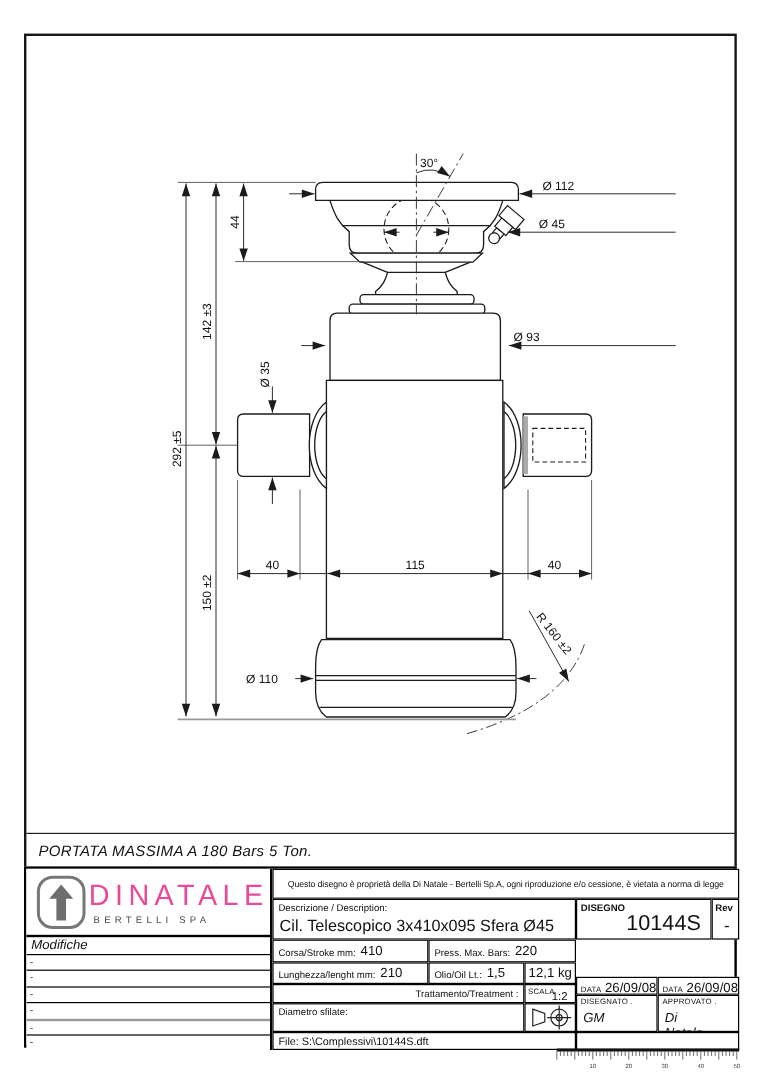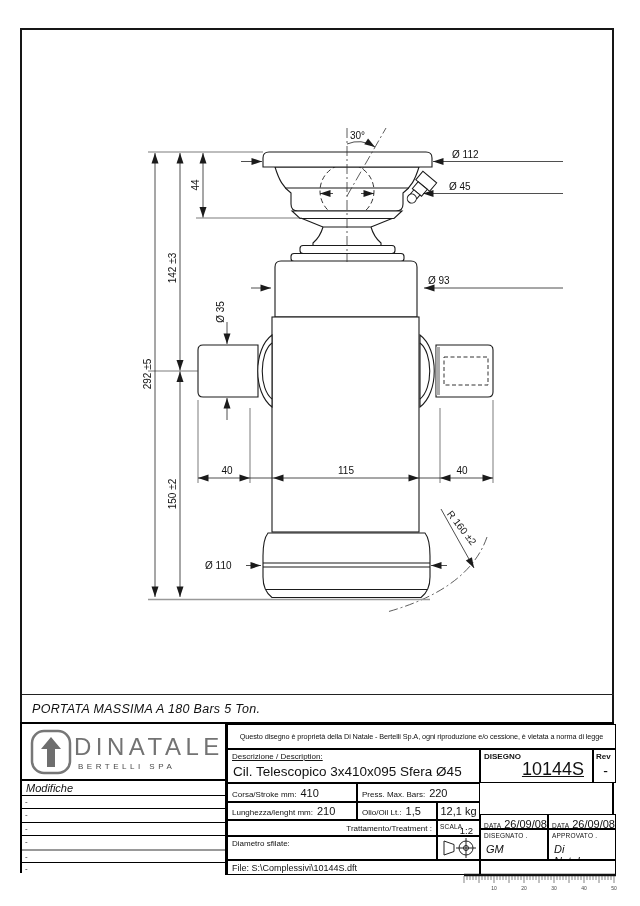--- a/index.html
+++ b/index.html
@@ -13,36 +13,36 @@
   
   #tblock { left:20px; top:722px; width:594px; height:151px; border:2px solid #000; background:#fff; }
   .cell { position:absolute; border:1px solid #000; background:#fff; overflow:hidden; }
   .lab  { font-size:8px; line-height:9px; display:block; }
   .lab6 { font-size:6.5px; line-height:7px; display:block; letter-spacing:0.2px; }
   .val  { font-size:11px; }
   .row-flex { display:flex; align-items:flex-end; gap:4px; padding:3px 4px 2px 4px; }
   
   #logo-cell { left:0; top:0; width:205px; height:56px; border-width:0 2px 1px 0; }
   #logo-icon { position:absolute; left:8px; top:5px; }
-  #logo-name { position:absolute; left:52px; top:9px; font-size:24px; letter-spacing:4.5px; color:#737373; transform:scaleY(1.02); }
+  #logo-name { position:absolute; left:52px; top:9px; font-size:24px; letter-spacing:4.5px; color:#ec4899; transform:scaleY(1.02); }
   #logo-sub  { position:absolute; left:56px; top:38px; font-size:8px; letter-spacing:3.5px; color:#4a4a4a; }
   
   #modifiche { left:0; top:56px; width:205px; height:95px; border-width:1px 2px 0 0; }
   #modifiche-title { font-style:italic; font-size:11px; padding:1px 0 0 4px; height:14px; }
   .mod-row { height:13.4px; border-top:1px solid #000; font-size:8px; padding-left:3px; line-height:12px; color:#222; }
   .mod-row.gray { border-top:2px solid #999; }
   
   #copyright { left:205px; top:0; width:389px; height:25px; display:flex; align-items:center; justify-content:center;
                font-size:7.3px; letter-spacing:-0.1px; padding:0 4px; text-align:center; }
   #desc-cell { left:205px; top:25px; width:253px; height:34px; }
-  #desc-cell .lab { padding:2px 0 0 4px;text-decoration:underline; }
+  #desc-cell .lab { padding:2px 0 0 4px; }
   #desc-value { font-size:13.5px; padding:3px 0 0 5px; display:block; }
   #disegno-cell { left:458px; top:25px; width:113px; height:34px; }
   #disegno-cell .lab { font-weight:bold; padding:2px 0 0 3px; }
-  #disegno-value { position:absolute; right:8px; bottom:2px; font-size:18px;text-decoration:underline; }
+  #disegno-value { position:absolute; right:8px; bottom:2px; font-size:18px; }
   #rev-cell { left:571px; top:25px; width:23px; height:34px; }
   #rev-cell .lab { font-weight:bold; padding:2px 0 0 2px; }
   #rev-value { position:absolute; right:7px; bottom:3px; font-size:14px; }
   #corsa-cell { left:205px; top:59px; width:130px; height:19px; }
   #press-cell { left:335px; top:59px; width:123px; height:19px; }
   #lung-cell  { left:205px; top:78px; width:130px; height:18px; }
   #olio-cell  { left:335px; top:78px; width:80px;  height:18px; }
   #kg-cell    { left:415px; top:78px; width:43px;  height:18px; display:flex; align-items:center; justify-content:center; }
   #tratt-cell { left:205px; top:96px; width:210px; height:16px;flex-direction:column; }
   #scala-cell { left:415px; top:96px; width:43px; height:16px; }

